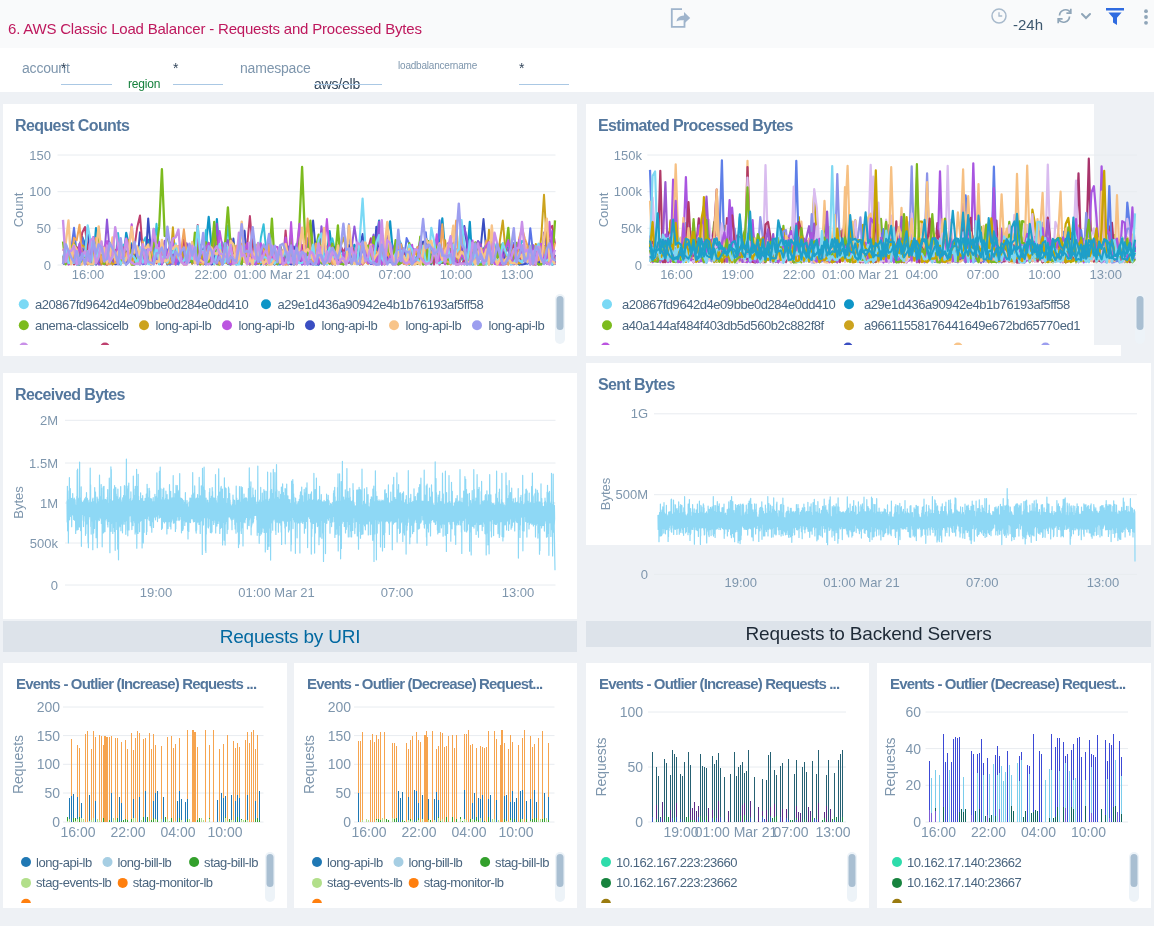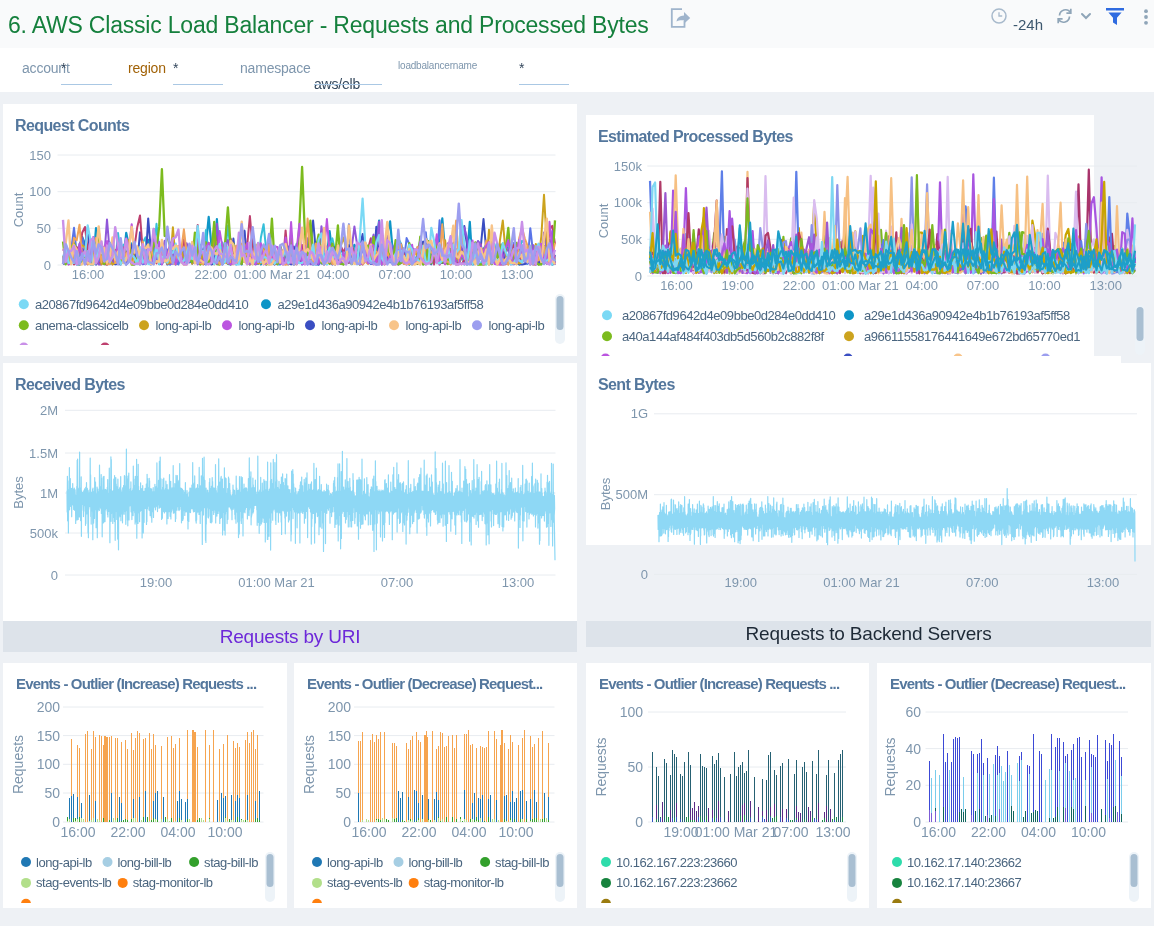--- a/index.html
+++ b/index.html
@@ -1,20 +1,20 @@
 <!DOCTYPE html>
 <html><head><meta charset="utf-8"><style>
 *{margin:0;padding:0;box-sizing:border-box}
 body{width:1154px;height:926px;background:#eef1f5;font-family:"Liberation Sans",sans-serif;position:relative;overflow:hidden}
 .panel{position:absolute;background:#fff}
 .abs{position:absolute}
 svg text{font-family:"Liberation Sans",sans-serif}
 </style></head><body>
 <div class="abs" style="left:0;top:0;width:1154px;height:48px;background:#f9fafb"></div>
-<div class="abs" style="left:8px;top:12px;font-size:23px;color:#15803d;letter-spacing:-0.2px">6. AWS Classic Load Balancer - Requests and Processed Bytes</div>
+<div class="abs" style="left:8px;top:20px;font-size:15px;color:#be185d;letter-spacing:-0.2px">6. AWS Classic Load Balancer - Requests and Processed Bytes</div>
 <svg class="abs" style="left:669px;top:7px" width="24" height="22" viewBox="0 0 24 22">
 <path d="M13 2.2 H2.8 V19.8 H15.5 V13.5" fill="none" stroke="#9fb4cc" stroke-width="1.8"></path>
 <path d="M7.5 14.5 C8 10.5 10.8 8.6 15 8.4 L15 5 L21.2 10.9 L15 16.8 L15 13.3 C11.3 13.2 9 13.4 7.5 14.5 Z" fill="#9fb4cc"></path>
 </svg>
 <svg class="abs" style="left:991px;top:8px" width="16" height="16" viewBox="0 0 16 16">
 <circle cx="8" cy="8" r="7" fill="none" stroke="#a8bacc" stroke-width="1.5"></circle>
 <path d="M8 4.2 V8 H11.2" fill="none" stroke="#a8bacc" stroke-width="1.3"></path>
   </svg>
 <div class="abs" style="left:1013px;top:16px;font-size:15px;color:#3d586f">-24h</div>
 <svg class="abs" style="left:1056px;top:6px" width="36" height="20" viewBox="0 0 36 20">
@@ -29,21 +29,21 @@
   </svg>
 <svg class="abs" style="left:1142px;top:9px" width="8" height="16" viewBox="0 0 8 16">
 <circle cx="4" cy="2.2" r="1.9" fill="#8fa5b8"></circle>
     <circle cx="4" cy="8" r="1.9" fill="#8fa5b8"></circle>
     <circle cx="4" cy="13.8" r="1.9" fill="#8fa5b8"></circle>
   </svg>
 <div class="abs" style="left:0;top:48px;width:1154px;height:44px;background:#fff"></div>
 <div class="abs" style="left:22px;top:60px;font-size:14px;color:#7e96ad;letter-spacing:-0.2px">account</div>
 <div class="abs" style="left:61px;top:60px;font-size:14px;color:#33475c;letter-spacing:-0.2px">*</div>
 <div class="abs" style="left:61px;top:84px;width:51px;height:1px;background:#aac8e4"></div>
-<div class="abs" style="left:128px;top:60px;font-size:14px;color:#a16207;letter-spacing:-0.2px">region</div>
+<div class="abs" style="left:128px;top:77px;font-size:12px;color:#15803d;letter-spacing:-0.2px">region</div>
 <div class="abs" style="left:173px;top:60px;font-size:14px;color:#33475c;letter-spacing:-0.2px">*</div>
 <div class="abs" style="left:173px;top:84px;width:50px;height:1px;background:#aac8e4"></div>
 <div class="abs" style="left:240px;top:60px;font-size:14px;color:#7e96ad;letter-spacing:-0.2px">namespace</div>
 <div class="abs" style="left:314px;top:76px;font-size:14px;color:#33475c;letter-spacing:-0.2px">aws/elb</div>
 <div class="abs" style="left:314px;top:84px;width:68px;height:1px;background:#aac8e4"></div>
 <div class="abs" style="left:398px;top:60px;font-size:10px;color:#7e96ad;letter-spacing:-0.2px">loadbalancername</div>
 <div class="abs" style="left:519px;top:60px;font-size:14px;color:#33475c;letter-spacing:-0.2px">*</div>
 <div class="abs" style="left:519px;top:84px;width:50px;height:1px;background:#aac8e4"></div>
 <div class="panel" style="left:3px;top:104px;width:574px;height:252px">
     <svg width="574" height="252" style="position:absolute;left:0;top:0">
@@ -95,21 +95,21 @@
       <text x="402.5" y="225.7" font-size="13" fill="#4a657f" letter-spacing="-0.45">long-api-lb</text>
       <circle cx="474" cy="221.2" r="5" fill="#9c9eef"></circle>
       <text x="485.5" y="225.7" font-size="13" fill="#4a657f" letter-spacing="-0.45">long-api-lb</text>
       <circle cx="20.8" cy="243.5" r="5" fill="#c990e8"></circle>
       <circle cx="102" cy="243.5" r="5" fill="#be3f6e"></circle>
       <rect x="0" y="241" width="540" height="11" fill="#fff"></rect>
       <rect x="552" y="190" width="10" height="50" rx="5" fill="#edf3f8"></rect>
       <rect x="553.5" y="192" width="7" height="34" rx="3.5" fill="#a9bfd2"></rect>
     </svg>
   </div>
-<div class="panel" style="left:586px;top:115px;width:508px;height:252px">
+<div class="panel" style="left:586px;top:104px;width:508px;height:252px">
     <svg width="565" height="252" style="position:absolute;left:0;top:0">
       <text x="12" y="27" font-size="16" fill="#54779d" font-weight="700" letter-spacing="-0.6">Estimated Processed Bytes</text>
       <line x1="61.3" x2="551" y1="51" y2="51" stroke="#e8ecf0"></line>
       <text x="56" y="55.5" font-size="13" fill="#7e96ad" text-anchor="end">150k</text>
       <line x1="61.3" x2="551" y1="87.7" y2="87.7" stroke="#e8ecf0"></line>
       <text x="56" y="92.2" font-size="13" fill="#7e96ad" text-anchor="end">100k</text>
       <line x1="61.3" x2="551" y1="124.3" y2="124.3" stroke="#e8ecf0"></line>
       <text x="56" y="128.8" font-size="13" fill="#7e96ad" text-anchor="end">50k</text>
       <line x1="61.3" x2="551" y1="161" y2="161" stroke="#e8ecf0"></line>
       <text x="56" y="165.5" font-size="13" fill="#7e96ad" text-anchor="end">0</text>
@@ -152,21 +152,21 @@
       <text x="278" y="225.7" font-size="13" fill="#4a657f" letter-spacing="-0.45">a96611558176441649e672bd65770ed1</text>
       <circle cx="19.5" cy="243.5" r="5" fill="#bb55e0"></circle>
       <circle cx="262" cy="243.5" r="5" fill="#3a4ec2"></circle>
       <circle cx="372" cy="243.5" r="5" fill="#f8c489"></circle>
       <circle cx="459.5" cy="243.5" r="5" fill="#9c9eef"></circle>
       <rect x="0" y="241" width="535" height="11" fill="#fff"></rect>
       <rect x="549" y="190" width="10" height="50" rx="5" fill="#edf3f8"></rect>
       <rect x="550.5" y="192" width="7" height="34" rx="3.5" fill="#a9bfd2"></rect>
     </svg>
   </div>
-<div class="panel" style="left:3px;top:363px;width:574px;height:284px">
+<div class="panel" style="left:3px;top:373px;width:574px;height:246px">
     <svg width="574" height="246" style="position:absolute;left:0;top:0">
       <text x="12" y="27" font-size="16" fill="#54779d" font-weight="700" letter-spacing="-0.6">Received Bytes</text>
       <line x1="62" x2="552.5" y1="47.3" y2="47.3" stroke="#e8ecf0"></line>
       <text x="55" y="51.8" font-size="13" fill="#7e96ad" text-anchor="end">2M</text>
       <line x1="62" x2="552.5" y1="90" y2="90" stroke="#e8ecf0"></line>
       <text x="55" y="94.5" font-size="13" fill="#7e96ad" text-anchor="end">1.5M</text>
       <line x1="62" x2="552.5" y1="130" y2="130" stroke="#e8ecf0"></line>
       <text x="55" y="134.5" font-size="13" fill="#7e96ad" text-anchor="end">1M</text>
       <line x1="62" x2="552.5" y1="170" y2="170" stroke="#e8ecf0"></line>
       <text x="55" y="174.5" font-size="13" fill="#7e96ad" text-anchor="end">500k</text>
@@ -190,21 +190,21 @@
       <line x1="68" x2="551" y1="211.4" y2="211.4" stroke="#e8ecf0"></line>
       <text x="62" y="215.9" font-size="13" fill="#7e96ad" text-anchor="end">0</text>
       <text x="24" y="131" font-size="13" fill="#7e96ad" text-anchor="middle" transform="rotate(-90 24 131)">Bytes</text>
       <text x="154.8" y="223.5" font-size="13" fill="#7e96ad" text-anchor="middle">19:00</text>
       <text x="275.5" y="223.5" font-size="13" fill="#7e96ad" text-anchor="middle">01:00 Mar 21</text>
       <text x="396.2" y="223.5" font-size="13" fill="#7e96ad" text-anchor="middle">07:00</text>
       <text x="516.9" y="223.5" font-size="13" fill="#7e96ad" text-anchor="middle">13:00</text>
       <path d="M72,152L72.2,166.5L72.4,156.1L72.6,159L72.8,152.2L73,178.7L73.2,153.1L73.4,168L73.6,149.6L73.8,165.9L74,155.6L74.2,173.1L74.4,141L74.6,162L74.8,149L75,161L75.2,155.9L75.4,172.7L75.6,156L75.8,171.9L76,147.2L76.2,170.9L76.4,152L76.6,162.5L76.8,143.8L77,165.5L77.2,150L77.4,160.7L77.6,150.3L77.8,170.1L78,139.7L78.2,159.8L78.4,149.6L78.6,165.4L78.8,155.9L79,166L79.2,151.2L79.4,170.8L79.6,151.1L79.8,158.9L80,150.8L80.2,166.7L80.4,142.4L80.5,166.6L80.7,155.8L80.9,165.8L81.1,151.9L81.3,161.2L81.5,153.1L81.7,166.5L81.9,154.3L82.1,178.4L82.3,152.8L82.5,173.6L82.7,149.1L82.9,167.5L83.1,149.7L83.3,164.5L83.5,155.7L83.7,162.2L83.9,148.7L84.1,160.7L84.3,152.1L84.5,161.5L84.7,149L84.9,166.2L85.1,136.6L85.3,168.5L85.5,136L85.7,169.2L85.9,150.8L86.1,164.9L86.3,152L86.5,159.9L86.7,156.2L86.9,162L87.1,151.2L87.3,159.9L87.5,137.1L87.7,171.5L87.9,151.5L88.1,164.1L88.3,150.2L88.5,166L88.7,155.7L88.9,165.8L89.1,141.6L89.3,166.4L89.5,142.4L89.7,161.1L89.9,154.2L90.1,165.3L90.3,148.7L90.5,162.5L90.7,145.8L90.9,171.5L91.1,145.6L91.3,162.6L91.5,147.7L91.7,165.6L91.9,151.2L92.1,159.2L92.3,152.9L92.5,161.1L92.7,138.9L92.9,165.3L93.1,154.9L93.3,171.2L93.5,150.6L93.7,168.1L93.9,156.3L94.1,161.2L94.3,143.1L94.5,164.2L94.7,141.5L94.9,169.4L95.1,142.4L95.3,160.2L95.5,149.2L95.7,161.8L95.9,142.6L96.1,165L96.3,149.6L96.5,166.5L96.7,154.5L96.9,170L97.1,156.2L97.3,164.7L97.5,149.3L97.6,172.3L97.8,144.8L98,164.4L98.2,148.9L98.4,164.3L98.6,133.7L98.8,159.8L99,148.9L99.2,160.9L99.4,154.4L99.6,170L99.8,152.2L100,165.1L100.2,156.2L100.4,168.7L100.6,154.3L100.8,163.5L101,152.9L101.2,159.2L101.4,151.2L101.6,163.6L101.8,156L102,171.7L102.2,141.1L102.4,164.8L102.6,151.5L102.8,169.2L103,140.9L103.2,160.8L103.4,136.6L103.6,161.1L103.8,155.6L104,177.4L104.2,148.1L104.4,171.6L104.6,145.7L104.8,170.3L105,149L105.2,166.3L105.4,153.1L105.6,161.9L105.8,155.9L106,166.1L106.2,156.1L106.4,164L106.6,141.6L106.8,166.5L107,155L107.2,164.1L107.4,150L107.6,158.9L107.8,151.2L108,160.4L108.2,145.9L108.4,181.2L108.6,156.1L108.8,162.4L109,152.8L109.2,161.3L109.4,150.3L109.6,164L109.8,150.1L110,166.7L110.2,146.8L110.4,165L110.6,152.2L110.8,162L111,154.4L111.2,167.6L111.4,141.1L111.6,165.9L111.8,152.7L112,166.3L112.2,152.2L112.4,173.5L112.6,150.7L112.8,159.9L113,156.2L113.2,159.3L113.4,138.2L113.6,164.9L113.8,149.2L114,159.9L114.2,149.7L114.4,181.4L114.6,153.3L114.7,172.7L114.9,142.4L115.1,162.1L115.3,143.7L115.5,164.4L115.7,149.6L115.9,164.9L116.1,151.6L116.3,161.6L116.5,156.1L116.7,164.3L116.9,144L117.1,163.6L117.3,140.9L117.5,164.9L117.7,142.2L117.9,167L118.1,145L118.3,172L118.5,155.7L118.7,171.3L118.9,155.9L119.1,164.1L119.3,150.7L119.5,164.1L119.7,154.4L119.9,164.4L120.1,149.7L120.3,165.6L120.5,148.9L120.7,179.9L120.9,155.5L121.1,168.8L121.3,155.5L121.5,160.9L121.7,150.6L121.9,161.2L122.1,143.1L122.3,167.1L122.5,151.3L122.7,171.9L122.9,146.4L123.1,173.6L123.3,149L123.5,165.2L123.7,153.9L123.9,166.7L124.1,146.2L124.3,162.2L124.5,144.4L124.7,166.4L124.9,146.4L125.1,172.6L125.3,146L125.5,165.9L125.7,152.8L125.9,164.4L126.1,143.9L126.3,165.9L126.5,155.4L126.7,159.9L126.9,152.2L127.1,171.6L127.3,133.6L127.5,173.1L127.7,145.4L127.9,170.3L128.1,142.6L128.3,169.7L128.5,155.8L128.7,170.7L128.9,148.7L129.1,174.4L129.3,155.6L129.5,165.6L129.7,142.6L129.9,166.1L130.1,149.7L130.3,164.7L130.5,153.6L130.7,166L130.9,149.4L131.1,165.7L131.3,138.7L131.5,165.2L131.6,151.5L131.8,159.4L132,153L132.2,164L132.4,143.3L132.6,163.9L132.8,147.3L133,166.4L133.2,140.8L133.4,164.4L133.6,148.3L133.8,160.9L134,150.2L134.2,159.6L134.4,149.7L134.6,166.6L134.8,156.3L135,161.1L135.2,150.2L135.4,164.3L135.6,149.3L135.8,158.9L136,144.9L136.2,162.7L136.4,148.3L136.6,165.4L136.8,144.5L137,165.1L137.2,151L137.4,166.1L137.6,150.5L137.8,163.1L138,141.1L138.2,175.3L138.4,155.2L138.6,170.7L138.8,152.2L139,160.5L139.2,150.7L139.4,160.9L139.6,150.1L139.8,165.9L140,154.9L140.2,159.1L140.4,152.6L140.6,164.1L140.8,153.7L141,166.4L141.2,146.5L141.4,172.9L141.6,155.5L141.8,164.9L142,154.7L142.2,168.4L142.4,145.5L142.6,159L142.8,138.9L143,163.4L143.2,145.9L143.4,165.7L143.6,153.7L143.8,163.8L144,152.6L144.2,166.3L144.4,137.4L144.6,171.8L144.8,153.2L145,171.6L145.2,156.2L145.4,174.7L145.6,133.5L145.8,166.2L146,149.4L146.2,167.5L146.4,149.4L146.6,170.5L146.8,138.7L147,167.6L147.2,156L147.4,174.1L147.6,155.8L147.8,160.5L148,147.5L148.2,165.8L148.4,150L148.6,178.7L148.7,156L148.9,167.4L149.1,154L149.3,169L149.5,141.6L149.7,161.9L149.9,142.3L150.1,168.6L150.3,144.9L150.5,166.4L150.7,154.9L150.9,164.8L151.1,147.6L151.3,162.1L151.5,142.3L151.7,168.6L151.9,146.9L152.1,179.8L152.3,145.5L152.5,160.8L152.7,141.7L152.9,162.6L153.1,152.1L153.3,177.6L153.5,155.6L153.7,165.9L153.9,143.1L154.1,180.7L154.3,141L154.5,171.5L154.7,156L154.9,176.6L155.1,153.4L155.3,172.2L155.5,155L155.7,159.9L155.9,142.1L156.1,160.1L156.3,141.4L156.5,163.1L156.7,147L156.9,161.3L157.1,141L157.3,164.5L157.5,142.4L157.7,159.1L157.9,151.8L158.1,166.2L158.3,152.7L158.5,166.1L158.7,154.1L158.9,160.5L159.1,149.9L159.3,161.3L159.5,151.9L159.7,166.3L159.9,148.7L160.1,161.8L160.3,142L160.5,166.5L160.7,153.5L160.9,163.7L161.1,151.7L161.3,161.5L161.5,154.2L161.7,172.1L161.9,146L162.1,163L162.3,140.7L162.5,165.8L162.7,145.2L162.9,165L163.1,138.2L163.3,163.7L163.5,155.4L163.7,161.1L163.9,146.5L164.1,165.4L164.3,136.5L164.5,161.1L164.7,135.3L164.9,165.3L165.1,152.8L165.3,166.4L165.5,147.5L165.7,173.8L165.8,141.4L166,162.4L166.2,154.5L166.4,164.9L166.6,148.3L166.8,174.2L167,146.9L167.2,177.7L167.4,149L167.6,158.9L167.8,154.1L168,164.6L168.2,153.3L168.4,163.6L168.6,140.9L168.8,162.1L169,151.2L169.2,160.4L169.4,147.2L169.6,171L169.8,154.2L170,164.8L170.2,141.2L170.4,165.5L170.6,149.4L170.8,160.8L171,153.6L171.2,162.2L171.4,154.2L171.6,162.6L171.8,155L172,165.6L172.2,155.1L172.4,160.3L172.6,154.2L172.8,178.4L173,151.6L173.2,163.8L173.4,147.5L173.6,166.9L173.8,145.2L174,167.8L174.2,149.9L174.4,163.1L174.6,144.4L174.8,163.2L175,150.2L175.2,164.8L175.4,144L175.6,166.2L175.8,138.8L176,176.3L176.2,146.9L176.4,161.3L176.6,145.1L176.8,158.9L177,150.3L177.2,161L177.4,148.4L177.6,172.9L177.8,151.5L178,163.2L178.2,155.2L178.4,163.6L178.6,150.9L178.8,172.9L179,153L179.2,162.8L179.4,142L179.6,165.6L179.8,145.6L180,166.4L180.2,155L180.4,168.6L180.6,150.3L180.8,166.3L181,154L181.2,165.1L181.4,155.1L181.6,164.6L181.8,133.6L182,172.9L182.2,152.4L182.4,166.5L182.6,150.3L182.7,166.3L182.9,140.7L183.1,162.8L183.3,148.1L183.5,159.8L183.7,153.2L183.9,165L184.1,155.7L184.3,166L184.5,142L184.7,160.4L184.9,153.9L185.1,163.6L185.3,151.1L185.5,174.2L185.7,149.8L185.9,165.8L186.1,143.3L186.3,165.2L186.5,148.8L186.7,163.1L186.9,154.4L187.1,173.9L187.3,146L187.5,161.2L187.7,134.9L187.9,159L188.1,149L188.3,164.8L188.5,147.2L188.7,171L188.9,150.7L189.1,159L189.3,148.6L189.5,160.6L189.7,148.6L189.9,172L190.1,150.8L190.3,171.3L190.5,140.8L190.7,161.2L190.9,139.1L191.1,163.7L191.3,150.4L191.5,159.2L191.7,156.2L191.9,163.5L192.1,154.4L192.3,166.8L192.5,154.7L192.7,162.8L192.9,147.6L193.1,171.6L193.3,148.4L193.5,166.2L193.7,150L193.9,166.4L194.1,154L194.3,165.6L194.5,141.8L194.7,161.5L194.9,151.4L195.1,173.1L195.3,141.3L195.5,165.3L195.7,156L195.9,163.1L196.1,150.1L196.3,170.6L196.5,155.7L196.7,166.3L196.9,135.1L197.1,172.3L197.3,152.6L197.5,165.4L197.7,142.4L197.9,167.6L198.1,156.3L198.3,164.5L198.5,154.9L198.7,168.9L198.9,154.9L199.1,166.8L199.3,155L199.5,171.8L199.7,156.1L199.8,162.1L200,149.9L200.2,169.2L200.4,155.4L200.6,160.1L200.8,148.3L201,171.5L201.2,149.3L201.4,167.2L201.6,152.4L201.8,166.2L202,144L202.2,159.8L202.4,156L202.6,173.9L202.8,148L203,174.4L203.2,151.5L203.4,162.6L203.6,151.1L203.8,171.3L204,152L204.2,166.5L204.4,145.4L204.6,173.8L204.8,153.5L205,161.3L205.2,145.3L205.4,162.6L205.6,148.9L205.8,179.3L206,149.3L206.2,169.3L206.4,152.8L206.6,172.3L206.8,149.2L207,162.1L207.2,148.4L207.4,160.4L207.6,156.3L207.8,165.1L208,149.8L208.2,169.6L208.4,154.8L208.6,171.8L208.8,152.2L209,160.1L209.2,148.6L209.4,164.3L209.6,149.1L209.8,162.2L210,156.1L210.2,161.6L210.4,141.6L210.6,166.4L210.8,149.1L211,166.7L211.2,145.8L211.4,167L211.6,149.5L211.8,162.2L212,141.6L212.2,162.5L212.4,149.2L212.6,166.3L212.8,145.6L213,174.5L213.2,154.6L213.4,163.4L213.6,152.3L213.8,165.1L214,156L214.2,160.2L214.4,149.1L214.6,162.3L214.8,155.9L215,160.8L215.2,150.7L215.4,168.6L215.6,147.7L215.8,168.6L216,149.1L216.2,175.7L216.4,144.9L216.6,161.1L216.8,153.3L216.9,160.7L217.1,149.3L217.3,162.8L217.5,145.5L217.7,160.9L217.9,141.2L218.1,166.3L218.3,150.2L218.5,160.8L218.7,144.5L218.9,169.8L219.1,149.9L219.3,160.9L219.5,151.6L219.7,165.9L219.9,149.6L220.1,161.7L220.3,148.4L220.5,163.6L220.7,148.5L220.9,160.5L221.1,152.5L221.3,163.6L221.5,156.3L221.7,165.8L221.9,139.3L222.1,168.3L222.3,149.9L222.5,166.5L222.7,152.3L222.9,168.2L223.1,148.7L223.3,159.8L223.5,151.6L223.7,174.3L223.9,143.8L224.1,160.6L224.3,148.1L224.5,164.9L224.7,155.7L224.9,167.9L225.1,140.9L225.3,159.1L225.5,149.4L225.7,163.3L225.9,154.1L226.1,171.2L226.3,152.5L226.5,164.8L226.7,154.6L226.9,159.2L227.1,139.6L227.3,163.9L227.5,149.2L227.7,161.3L227.9,148.6L228.1,160.6L228.3,136.3L228.5,166.6L228.7,153L228.9,172.9L229.1,149.2L229.3,163.2L229.5,150.8L229.7,164.7L229.9,142.3L230.1,161.5L230.3,151.1L230.5,159.3L230.7,155.5L230.9,177.8L231.1,149.1L231.3,166.4L231.5,150.1L231.7,166.4L231.9,138.7L232.1,176.2L232.3,151.5L232.5,161L232.7,156.2L232.9,166L233.1,150.1L233.3,171.8L233.5,145.7L233.7,166.2L233.8,153.5L234,166.1L234.2,150.8L234.4,166.1L234.6,153.3L234.8,172.7L235,155L235.2,162.7L235.4,147.4L235.6,159.7L235.8,149.3L236,160.1L236.2,150.9L236.4,174.1L236.6,143.4L236.8,159.3L237,153L237.2,161.5L237.4,152.7L237.6,162.6L237.8,142.9L238,165.5L238.2,136L238.4,165.3L238.6,152.2L238.8,169.2L239,150.4L239.2,163L239.4,144.2L239.6,165.6L239.8,142.7L240,165.7L240.2,148.5L240.4,162.1L240.6,153.3L240.8,179.4L241,147.1L241.2,175.8L241.4,149.1L241.6,181.7L241.8,150.9L242,167.4L242.2,152.3L242.4,164L242.6,152.4L242.8,160.6L243,141.1L243.2,161.5L243.4,137L243.6,167.3L243.8,148.7L244,166.4L244.2,133.9L244.4,163.8L244.6,153.1L244.8,159.7L245,155.3L245.2,164.9L245.4,155.1L245.6,165.3L245.8,153.7L246,174L246.2,143.5L246.4,164.5L246.6,149.1L246.8,163.9L247,145L247.2,167.7L247.4,146.3L247.6,164.2L247.8,142.5L248,172.3L248.2,154.1L248.4,165.1L248.6,155.9L248.8,177.5L249,143.8L249.2,169.9L249.4,144.1L249.6,167L249.8,153.8L250,164.3L250.2,140.9L250.4,160.4L250.6,151.1L250.8,169.6L250.9,154.7L251.1,163.1L251.3,152.2L251.5,169.4L251.7,143.7L251.9,180.2L252.1,134.9L252.3,172L252.5,150L252.7,175.5L252.9,144L253.1,160L253.3,149.1L253.5,164.1L253.7,155.2L253.9,162.8L254.1,148.6L254.3,165.9L254.5,151L254.7,165.4L254.9,156.3L255.1,162.7L255.3,149.5L255.5,163.5L255.7,155.5L255.9,161.1L256.1,155.3L256.3,176.6L256.5,149.2L256.7,164.1L256.9,151.3L257.1,165.7L257.3,155.3L257.5,159.9L257.7,148.9L257.9,165.2L258.1,152.3L258.3,164L258.5,150.2L258.7,165.6L258.9,152.6L259.1,159.7L259.3,154.9L259.5,165L259.7,148.5L259.9,165L260.1,150.4L260.3,166.4L260.5,147.2L260.7,167.8L260.9,149.5L261.1,171.1L261.3,133.8L261.5,164.5L261.7,145.9L261.9,163.1L262.1,148.8L262.3,173.1L262.5,145.2L262.7,174L262.9,154.7L263.1,159.5L263.3,152.1L263.5,163.6L263.7,150.1L263.9,166.9L264.1,141.2L264.3,164.4L264.5,153.2L264.7,165.9L264.9,156.3L265.1,168.7L265.3,148.5L265.5,163.5L265.7,148.4L265.9,174.1L266.1,155L266.3,166.8L266.5,143.3L266.7,172.5L266.9,154.4L267.1,166.3L267.3,156L267.5,168.6L267.7,137.5L267.9,167.3L268,155.3L268.2,159.7L268.4,151L268.6,168.1L268.8,149.4L269,161.6L269.2,154L269.4,159L269.6,142.8L269.8,162.2L270,144.2L270.2,169.6L270.4,151.9L270.6,161.9L270.8,154.4L271,164.5L271.2,155.6L271.4,160.2L271.6,151.4L271.8,165.3L272,154.1L272.2,159.6L272.4,138.9L272.6,165.8L272.8,143.6L273,167.5L273.2,151.5L273.4,170.6L273.6,151.3L273.8,166.9L274,149.1L274.2,165.2L274.4,152.4L274.6,166.6L274.8,141.8L275,168.6L275.2,143.8L275.4,175.1L275.6,151.6L275.8,166.6L276,156.1L276.2,163L276.4,140.9L276.6,165.4L276.8,150.6L277,165.1L277.2,147.1L277.4,164.8L277.6,146.3L277.8,163.1L278,134.2L278.2,169.5L278.4,154.7L278.6,163L278.8,153.6L279,170.5L279.2,148.6L279.4,167.3L279.6,150.6L279.8,162.7L280,152.5L280.2,166.4L280.4,149.2L280.6,162.1L280.8,136.5L281,166.2L281.2,149.3L281.4,167.5L281.6,146.5L281.8,173.3L282,143.6L282.2,159.7L282.4,146L282.6,174.4L282.8,145.4L283,159.4L283.2,153L283.4,160L283.6,148.9L283.8,178.5L284,148.8L284.2,166.5L284.4,146.8L284.6,168.7L284.8,148.6L284.9,160.4L285.1,150.1L285.3,163.4L285.5,134.1L285.7,163.2L285.9,149.4L286.1,176.6L286.3,135.5L286.5,165.2L286.7,153.3L286.9,173.6L287.1,154L287.3,169.1L287.5,149.7L287.7,174L287.9,141.3L288.1,173.4L288.3,149.2L288.5,166.8L288.7,148.4L288.9,168.1L289.1,141.6L289.3,159L289.5,154.3L289.7,164.3L289.9,151L290.1,162.9L290.3,154.9L290.5,172.8L290.7,135.7L290.9,159.7L291.1,156L291.3,163.9L291.5,149.6L291.7,165.9L291.9,149.1L292.1,166L292.3,150.2L292.5,162.4L292.7,155.5L292.9,172.1L293.1,145.2L293.3,160.5L293.5,151.9L293.7,165.8L293.9,150L294.1,163.2L294.3,149L294.5,170.9L294.7,153.4L294.9,176.9L295.1,151.5L295.3,165.1L295.5,156L295.7,166.5L295.9,148.8L296.1,164.4L296.3,150.9L296.5,167.9L296.7,155.5L296.9,173.4L297.1,149.1L297.3,163.3L297.5,149.2L297.7,173.6L297.9,148.5L298.1,160.8L298.3,145.8L298.5,170.8L298.7,152.7L298.9,165.4L299.1,149L299.3,164.2L299.5,146.6L299.7,169.7L299.9,152.2L300.1,162.9L300.3,149.8L300.5,161.3L300.7,153.1L300.9,164.9L301.1,153.8L301.3,163L301.5,141.9L301.7,170L301.9,154.5L302,171.7L302.2,151.5L302.4,164.9L302.6,153.7L302.8,170.1L303,154.4L303.2,162L303.4,155.3L303.6,159.9L303.8,149.1L304,160.9L304.2,155.8L304.4,171L304.6,149.1L304.8,165.3L305,156.2L305.2,172.6L305.4,138L305.6,163.6L305.8,154.9L306,166.2L306.2,154L306.4,165.7L306.6,154.4L306.8,165.4L307,154L307.2,162.1L307.4,156.1L307.6,165.2L307.8,156L308,166L308.2,151.2L308.4,162.3L308.6,149.9L308.8,161.2L309,143.8L309.2,172.8L309.4,151.7L309.6,174.4L309.8,141.7L310,166L310.2,149.4L310.4,159L310.6,155L310.8,168.2L311,153.3L311.2,163.4L311.4,142.5L311.6,166L311.8,150.1L312,163.1L312.2,142.8L312.4,181.5L312.6,156.1L312.8,165.3L313,154.2L313.2,160.2L313.4,151.5L313.6,173L313.8,140.4L314,176.6L314.2,147.8L314.4,164.3L314.6,151.2L314.8,164.5L315,144.5L315.2,161.3L315.4,143.5L315.6,163.7L315.8,148L316,165.9L316.2,155.5L316.4,165.9L316.6,150L316.8,164.7L317,149.1L317.2,159.1L317.4,146.4L317.6,165.9L317.8,152L318,163.8L318.2,151.1L318.4,159.7L318.6,151.3L318.8,165.3L319,137.6L319.1,163.6L319.3,156.1L319.5,165.2L319.7,148.9L319.9,166.2L320.1,152.5L320.3,159.4L320.5,150.9L320.7,163.5L320.9,155.7L321.1,159.9L321.3,145.8L321.5,160L321.7,150.7L321.9,168.5L322.1,150.1L322.3,168.6L322.5,150L322.7,160.5L322.9,153.3L323.1,162.9L323.3,151.2L323.5,173.9L323.7,151.4L323.9,172.4L324.1,143.2L324.3,160.8L324.5,153.4L324.7,174.3L324.9,142.7L325.1,161.4L325.3,149.4L325.5,161L325.7,153.9L325.9,162.7L326.1,154.6L326.3,166.1L326.5,149.5L326.7,165.6L326.9,156L327.1,172.9L327.3,156.3L327.5,171.7L327.7,154.7L327.9,162.9L328.1,144.8L328.3,163.2L328.5,152.7L328.7,173.8L328.9,155.2L329.1,172.6L329.3,146.3L329.5,164.4L329.7,155.4L329.9,164.9L330.1,142.3L330.3,177.6L330.5,142.6L330.7,166.2L330.9,148L331.1,165.1L331.3,155.8L331.5,160.3L331.7,143.5L331.9,164.3L332.1,143.4L332.3,165.7L332.5,150.9L332.7,164.8L332.9,151.6L333.1,159.8L333.3,154.9L333.5,159.7L333.7,156.2L333.9,164.3L334.1,154.1L334.3,166.2L334.5,154.9L334.7,163L334.9,155.8L335.1,173.8L335.3,154.7L335.5,170.5L335.7,150.1L335.9,160.5L336.1,147.3L336.2,172.3L336.4,144L336.6,166.8L336.8,152.3L337,161.1L337.2,144.7L337.4,160.3L337.6,143.3L337.8,165.4L338,136L338.2,165.8L338.4,154.2L338.6,160.9L338.8,152.2L339,171.3L339.2,154.1L339.4,162.1L339.6,149.3L339.8,180.3L340,154.9L340.2,161.9L340.4,141.9L340.6,166L340.8,153.7L341,160L341.2,156.3L341.4,164.4L341.6,154.1L341.8,172.2L342,148.9L342.2,164.8L342.4,154.6L342.6,160L342.8,142.7L343,164.1L343.2,145.5L343.4,158.9L343.6,150.6L343.8,167.1L344,156.3L344.2,172L344.4,153.2L344.6,165.3L344.8,146.9L345,162.1L345.2,153.4L345.4,163.3L345.6,150.6L345.8,160.9L346,154.6L346.2,166.5L346.4,133.5L346.6,166.2L346.8,154.8L347,169.5L347.2,154.5L347.4,164.4L347.6,150.6L347.8,163L348,152.3L348.2,164.5L348.4,147.3L348.6,166.7L348.8,136.9L349,172.9L349.2,137.6L349.4,172.1L349.6,146.8L349.8,166.5L350,140.6L350.2,160.9L350.4,154.5L350.6,161.9L350.8,148.9L351,179.1L351.2,143.6L351.4,167.2L351.6,142.9L351.8,177L352,152.9L352.2,159.8L352.4,148.2L352.6,162L352.8,156L353,165.3L353.1,152.1L353.3,178.6L353.5,151.5L353.7,162.8L353.9,151.9L354.1,165.9L354.3,148.6L354.5,172.2L354.7,152.9L354.9,159.8L355.1,143.8L355.3,174.8L355.5,152.1L355.7,179L355.9,149.4L356.1,166.9L356.3,140.8L356.5,166.3L356.7,149.4L356.9,159.6L357.1,151.8L357.3,164.4L357.5,148.6L357.7,159.5L357.9,152.2L358.1,164.4L358.3,148.4L358.5,161L358.7,143.5L358.9,166L359.1,148.9L359.3,172.9L359.5,149.8L359.7,160.5L359.9,139.2L360.1,167L360.3,148.7L360.5,163.6L360.7,154.5L360.9,169.5L361.1,154.8L361.3,163.7L361.5,152.8L361.7,162.3L361.9,151.4L362.1,160.1L362.3,150L362.5,163.9L362.7,137.3L362.9,161.9L363.1,149.2L363.3,173L363.5,148.4L363.7,163.2L363.9,154.4L364.1,159.9L364.3,136.9L364.5,159.4L364.7,140.4L364.9,164.5L365.1,155.6L365.3,161.8L365.5,146.6L365.7,165.8L365.9,155.6L366.1,168.6L366.3,153.8L366.5,169.3L366.7,151L366.9,159L367.1,149.8L367.3,162.5L367.5,152.8L367.7,162.2L367.9,153.5L368.1,169.5L368.3,150.8L368.5,166.5L368.7,141.6L368.9,168.3L369.1,134.8L369.3,168.3L369.5,153.3L369.7,173L369.9,135.7L370.1,160L370.2,152.6L370.4,165.9L370.6,156.3L370.8,159.3L371,147.1L371.2,160.7L371.4,152L371.6,161L371.8,148.7L372,162.9L372.2,151.1L372.4,161.4L372.6,151.2L372.8,160.1L373,148.8L373.2,168L373.4,152.3L373.6,165.4L373.8,155.6L374,174.1L374.2,149.2L374.4,160L374.6,143.8L374.8,169.9L375,149.8L375.2,162.4L375.4,154.9L375.6,163.5L375.8,151.9L376,161.7L376.2,153.6L376.4,161.5L376.6,144.3L376.8,174.9L377,150L377.2,162.6L377.4,149.5L377.6,169.9L377.8,155.8L378,164.8L378.2,152.1L378.4,162.4L378.6,154.1L378.8,175.5L379,141.2L379.2,159.1L379.4,148.8L379.6,163.1L379.8,147.8L380,167L380.2,155L380.4,163.5L380.6,143.2L380.8,164.9L381,143.2L381.2,169.5L381.4,144L381.6,169.1L381.8,144L382,167.4L382.2,142L382.4,160.6L382.6,145.2L382.8,160L383,148.7L383.2,173.5L383.4,153.1L383.6,166.7L383.8,147.6L384,176.8L384.2,151.2L384.4,166.1L384.6,154.8L384.8,177L385,143.4L385.2,180.6L385.4,153.8L385.6,177L385.8,152.4L386,159.8L386.2,138.2L386.4,161.2L386.6,141.4L386.8,165.6L387,151L387.2,160.6L387.3,153.4L387.5,161.4L387.7,142.3L387.9,160.4L388.1,150.9L388.3,178.2L388.5,148.3L388.7,165.8L388.9,155L389.1,166.2L389.3,154L389.5,166L389.7,156.3L389.9,164.6L390.1,138L390.3,160.7L390.5,148.8L390.7,163.8L390.9,149.8L391.1,172.6L391.3,151.4L391.5,173.2L391.7,145.5L391.9,164L392.1,152.9L392.3,164.1L392.5,145.5L392.7,171.4L392.9,150.7L393.1,170.5L393.3,136.8L393.5,165.1L393.7,142.7L393.9,162.3L394.1,146.2L394.3,168.3L394.5,155L394.7,165.6L394.9,149.7L395.1,165.9L395.3,149.8L395.5,170L395.7,152.3L395.9,160.6L396.1,142.3L396.3,165.3L396.5,151.4L396.7,166.8L396.9,144.9L397.1,171.4L397.3,145.4L397.5,172.5L397.7,154.2L397.9,161.7L398.1,148.8L398.3,169.3L398.5,152.7L398.7,165.3L398.9,135.7L399.1,174.4L399.3,152.1L399.5,164.8L399.7,150.2L399.9,170.4L400.1,150.9L400.3,160.4L400.5,135.5L400.7,173.6L400.9,150L401.1,166.8L401.3,155L401.5,163.6L401.7,151.7L401.9,163L402.1,150.7L402.3,170L402.5,151.3L402.7,161.3L402.9,147.4L403.1,161.3L403.3,142.1L403.5,171.4L403.7,152.4L403.9,168L404.1,150.4L404.2,165.1L404.4,154.3L404.6,165.2L404.8,154.2L405,172.7L405.2,152L405.4,163.4L405.6,152.8L405.8,167.3L406,152.8L406.2,159.5L406.4,156L406.6,166L406.8,148.5L407,159.6L407.2,148.5L407.4,163.2L407.6,149.4L407.8,164.9L408,149.8L408.2,160.3L408.4,149.1L408.6,160.2L408.8,144.6L409,161.1L409.2,149L409.4,159.9L409.6,150.5L409.8,171.8L410,143.9L410.2,164.8L410.4,155.1L410.6,161.5L410.8,148.7L411,167.7L411.2,146.1L411.4,160.3L411.6,151.1L411.8,172.2L412,144.7L412.2,163.8L412.4,143.4L412.6,159.6L412.8,155.4L413,166.3L413.2,153.9L413.4,170.9L413.6,152.2L413.8,171.3L414,151.4L414.2,163.7L414.4,141.3L414.6,166L414.8,151.8L415,167.3L415.2,147.3L415.4,160.3L415.6,143.6L415.8,181.6L416,154.6L416.2,166.4L416.4,149L416.6,160.6L416.8,143.7L417,164.8L417.2,135.5L417.4,158.9L417.6,154.4L417.8,170.8L418,147.7L418.2,166.7L418.4,151.6L418.6,172.6L418.8,142.8L419,163.4L419.2,143.1L419.4,171.2L419.6,143.9L419.8,171.3L420,150.3L420.2,174.4L420.4,142.3L420.6,160.1L420.8,150.2L421,161L421.2,125.5L421.3,166.1L421.5,150L421.7,169.9L421.9,136.3L422.1,172.1L422.3,154L422.5,161.6L422.7,143L422.9,160.2L423.1,149.7L423.3,160L423.5,155.4L423.7,162.3L423.9,151.1L424.1,170.7L424.3,144.1L424.5,163.1L424.7,151.4L424.9,161L425.1,151.1L425.3,159.7L425.5,148.8L425.7,177.7L425.9,149.9L426.1,159.5L426.3,151.7L426.5,163.4L426.7,152.9L426.9,173.5L427.1,152.4L427.3,159.5L427.5,155.7L427.7,174.4L427.9,156.2L428.1,176.5L428.3,143.7L428.5,164.5L428.7,151.5L428.9,163.7L429.1,149.4L429.3,173.7L429.5,142L429.7,159.4L429.9,155.4L430.1,160.2L430.3,140.9L430.5,165.4L430.7,153.5L430.9,164.2L431.1,149.8L431.3,164.6L431.5,140.9L431.7,159.9L431.9,146.4L432.1,165.2L432.3,145.1L432.5,158.9L432.7,151.6L432.9,173.1L433.1,142.1L433.3,160.3L433.5,155.1L433.7,159.4L433.9,153.9L434.1,160.3L434.3,143L434.5,166L434.7,149.4L434.9,159L435.1,140.5L435.3,161.8L435.5,154.3L435.7,162.2L435.9,154.5L436.1,162.9L436.3,152L436.5,172.6L436.7,156.3L436.9,175.7L437.1,148.7L437.3,159.7L437.5,149.8L437.7,164.7L437.9,138.6L438.1,173.7L438.3,150L438.4,174.1L438.6,147.4L438.8,171.6L439,150.4L439.2,181L439.4,138.2L439.6,173.9L439.8,155.2L440,175.4L440.2,149.2L440.4,159.7L440.6,137.2L440.8,171.7L441,142.9L441.2,167L441.4,149.4L441.6,166.8L441.8,155.3L442,168.2L442.2,152.1L442.4,170.2L442.6,149.9L442.8,172L443,155.8L443.2,162.3L443.4,151.8L443.6,173.6L443.8,142L444,159L444.2,151.1L444.4,162.1L444.6,148.4L444.8,171L445,153.4L445.2,179.3L445.4,148.2L445.6,164.6L445.8,148.9L446,171.3L446.2,140.7L446.4,166.9L446.6,149.8L446.8,172.2L447,150.5L447.2,165.9L447.4,148.5L447.6,161.9L447.8,140.8L448,172.9L448.2,137.8L448.4,165L448.6,148.7L448.8,163.3L449,155L449.2,163.1L449.4,151.8L449.6,163.7L449.8,144.6L450,161.8L450.2,137.1L450.4,177.4L450.6,155L450.8,169.3L451,146.8L451.2,164.7L451.4,140.9L451.6,164L451.8,153.8L452,163.3L452.2,149.6L452.4,170.3L452.6,154.8L452.8,170L453,148.9L453.2,162L453.4,146.6L453.6,164.7L453.8,152.1L454,171.2L454.2,154.3L454.4,166.6L454.6,155.4L454.8,168.6L455,149.1L455.2,163.2L455.3,141.9L455.5,165.8L455.7,156.2L455.9,169.2L456.1,150.4L456.3,168L456.5,141.6L456.7,174.4L456.9,155L457.1,173.6L457.3,149.4L457.5,164.2L457.7,155.7L457.9,162.1L458.1,144.8L458.3,165.7L458.5,155.8L458.7,160.4L458.9,149.6L459.1,174.3L459.3,149.5L459.5,166.7L459.7,151.2L459.9,164.7L460.1,152.8L460.3,164.2L460.5,146.2L460.7,165L460.9,134.2L461.1,165.6L461.3,152.4L461.5,167.7L461.7,140.8L461.9,166.6L462.1,154.5L462.3,170.5L462.5,152.6L462.7,160.7L462.9,141.2L463.1,162.5L463.3,152.2L463.5,163.2L463.7,150.3L463.9,165L464.1,152.4L464.3,162.3L464.5,151.9L464.7,175.9L464.9,150.5L465.1,159L465.3,150.1L465.5,159.9L465.7,148.4L465.9,164.2L466.1,143.6L466.3,166.1L466.5,150L466.7,165.8L466.9,152.1L467.1,159.3L467.3,154.2L467.5,173.7L467.7,154.3L467.9,172.3L468.1,148.3L468.3,165L468.5,153.6L468.7,160.3L468.9,151.9L469.1,164.3L469.3,150L469.5,163.1L469.7,149.4L469.9,161.5L470.1,153.2L470.3,160.4L470.5,154.1L470.7,162.7L470.9,137.5L471.1,173.4L471.3,155.6L471.5,159.2L471.7,151L471.9,161.1L472.1,142.8L472.3,165.1L472.4,140.8L472.6,166.4L472.8,150.3L473,161.9L473.2,155.7L473.4,163.5L473.6,143.5L473.8,162.8L474,147.7L474.2,166.8L474.4,148.5L474.6,161.7L474.8,155.1L475,173.8L475.2,151.9L475.4,171.8L475.6,150.5L475.8,166.5L476,145.3L476.2,172.6L476.4,148.4L476.6,166.7L476.8,142.9L477,159.2L477.2,136.4L477.4,173.8L477.6,149.4L477.8,164.8L478,153.2L478.2,161.1L478.4,136.4L478.6,166.3L478.8,152.7L479,159.2L479.2,134.9L479.4,161.1L479.6,156.3L479.8,161.9L480,153.1L480.2,166.4L480.4,152.2L480.6,164.8L480.8,149.3L481,166L481.2,140.2L481.4,159.4L481.6,142.9L481.8,162.1L482,152.7L482.2,165.3L482.4,154.1L482.6,162.4L482.8,155.6L483,163.7L483.2,140.8L483.4,163.6L483.6,149.6L483.8,168.6L484,150.5L484.2,181.3L484.4,154.2L484.6,175.6L484.8,143.7L485,161.2L485.2,142.8L485.4,172.9L485.6,145.1L485.8,166.7L486,155.6L486.2,165.7L486.4,152.8L486.6,162.8L486.8,149.3L487,166.6L487.2,142.9L487.4,170.8L487.6,152.3L487.8,163.1L488,153.1L488.2,166.8L488.4,153.1L488.6,164.4L488.8,143.4L489,161.8L489.2,152.9L489.4,160L489.5,150.8L489.7,166.8L489.9,151.1L490.1,162.6L490.3,147.8L490.5,165.1L490.7,145.4L490.9,160.9L491.1,140.8L491.3,164.9L491.5,154.1L491.7,166L491.9,143.7L492.1,160.8L492.3,143.6L492.5,172.3L492.7,149.7L492.9,171.7L493.1,153.2L493.3,166.9L493.5,156.2L493.7,164.2L493.9,151.4L494.1,164.8L494.3,154.3L494.5,164.5L494.7,152.1L494.9,166.2L495.1,150.5L495.3,176.7L495.5,144.1L495.7,165.3L495.9,148.6L496.1,159.7L496.3,148.3L496.5,164.9L496.7,152.9L496.9,166.5L497.1,155.6L497.3,162.6L497.5,148.3L497.7,171.1L497.9,140.9L498.1,173.2L498.3,152.1L498.5,162.3L498.7,142.2L498.9,160.2L499.1,144.4L499.3,165.9L499.5,152.1L499.7,166.2L499.9,141.7L500.1,160.2L500.3,144.5L500.5,160.6L500.7,150.9L500.9,169.2L501.1,151.6L501.3,161.6L501.5,143.7L501.7,161.6L501.9,143L502.1,165.8L502.3,142.7L502.5,165.8L502.7,153.6L502.9,165.8L503.1,146.4L503.3,169.9L503.5,149.4L503.7,164.2L503.9,149.4L504.1,162.5L504.3,142.9L504.5,169.9L504.7,143.8L504.9,159.7L505.1,140.9L505.3,173.2L505.5,147.8L505.7,166.4L505.9,149.6L506.1,175.2L506.3,148.7L506.4,166.8L506.6,152.9L506.8,168.5L507,153.9L507.2,171.7L507.4,149.9L507.6,164.8L507.8,141.7L508,172.7L508.2,143.9L508.4,165.9L508.6,146.2L508.8,168.5L509,150.7L509.2,160.7L509.4,151.5L509.6,163.8L509.8,144.9L510,159.4L510.2,148.8L510.4,172.3L510.6,149.6L510.8,159.8L511,148L511.2,163.2L511.4,152.8L511.6,160.9L511.8,150L512,171.4L512.2,150.2L512.4,159L512.6,151.9L512.8,161.6L513,153.6L513.2,159.6L513.4,148.6L513.6,162.3L513.8,152.8L514,174L514.2,143.9L514.4,166.3L514.6,152.7L514.8,161.9L515,143.4L515.2,165L515.4,153.1L515.6,172.2L515.8,142.5L516,172.8L516.2,151.4L516.4,162L516.6,149.9L516.8,165.4L517,142.5L517.2,165.1L517.4,149.1L517.6,163.4L517.8,151.2L518,160.1L518.2,144.8L518.4,161.2L518.6,148.3L518.8,160.1L519,154.8L519.2,162.4L519.4,147.1L519.6,166.8L519.8,141.4L520,163.4L520.2,137.5L520.4,159.5L520.6,152.1L520.8,166.7L521,141.9L521.2,166.4L521.4,150.8L521.6,162.5L521.8,152.7L522,159L522.2,143.3L522.4,173.4L522.6,155L522.8,171.1L523,141.6L523.2,164.9L523.4,149.7L523.5,165L523.7,155.5L523.9,166.3L524.1,141.9L524.3,159.7L524.5,143.9L524.7,166.9L524.9,142.2L525.1,178.6L525.3,148.7L525.5,166.5L525.7,154.6L525.9,162.6L526.1,153.6L526.3,164.9L526.5,149.1L526.7,160.7L526.9,143.3L527.1,170.5L527.3,153.5L527.5,166.4L527.7,137.8L527.9,166.6L528.1,155.9L528.3,162.3L528.5,148.5L528.7,174.3L528.9,141.4L529.1,164L529.3,152.1L529.5,169.8L529.7,149.9L529.9,161.3L530.1,152.2L530.3,164.7L530.5,142.1L530.7,159.8L530.9,149.1L531.1,169.6L531.3,153L531.5,162.4L531.7,151.1L531.9,177.6L532.1,153.4L532.3,166L532.5,154.8L532.7,164.9L532.9,147.9L533.1,174.3L533.3,150.9L533.5,176.1L533.7,148.5L533.9,164L534.1,148.8L534.3,171.3L534.5,150.3L534.7,176.4L534.9,154.8L535.1,168.5L535.3,147.5L535.5,161.7L535.7,144.4L535.9,160.5L536.1,148.4L536.3,169.3L536.5,149L536.7,161.4L536.9,152.6L537.1,168.6L537.3,135.2L537.5,163.7L537.7,155.6L537.9,166.2L538.1,139.2L538.3,160.4L538.5,154L538.7,166.4L538.9,152.9L539.1,173.9L539.3,147.7L539.5,164.8L539.7,149.9L539.9,161.9L540.1,150L540.3,162.5L540.5,143.4L540.6,163.8L540.8,151.3L541,165.6L541.2,149.6L541.4,165.4L541.6,150.4L541.8,166.4L542,143.3L542.2,165.9L542.4,151.1L542.6,168.7L542.8,148.8L543,165.7L543.2,154.6L543.4,166.4L543.6,150.7L543.8,172.2L544,148.7L544.2,169.3L544.4,135.7L544.6,160.9L544.8,153.1L545,161.2L545.2,144.3L545.4,165.4L545.6,156.1L545.8,161.5L546,150.5L546.2,164.1L546.4,145.4L546.6,168.4L546.8,146.7L547,174L547.2,149.9L547.4,166.7L547.6,151.1L547.8,163L548,151.6L548.2,169.1L548.4,146.9L548.6,166.2L548.8,148.6L549,198.6" fill="none" stroke="#8ed8f5" stroke-width="1.2" stroke-linejoin="round"></path>
     </svg>
   </div>
-<div class="abs" style="left:3px;top:621px;width:574px;height:31px;background:#dde3ea;color:#6d28d9;font-size:19px;display:flex;align-items:center;justify-content:center;letter-spacing:-0.2px">Requests by URI</div>
+<div class="abs" style="left:3px;top:621px;width:574px;height:31px;background:#dde3ea;color:#0369a1;font-size:19px;display:flex;align-items:center;justify-content:center;letter-spacing:-0.2px">Requests by URI</div>
 <div class="abs" style="left:586px;top:621px;width:565px;height:26px;background:#dde3ea;color:#1d2936;font-size:19px;display:flex;align-items:center;justify-content:center;letter-spacing:-0.2px">Requests to Backend Servers</div>
 <div class="panel" style="left:3px;top:663px;width:284px;height:245px">
     <svg width="284" height="245" style="position:absolute;left:0;top:0">
       <text x="13" y="26" font-size="15" fill="#54779d" font-weight="700" letter-spacing="-0.85">Events - Outlier (Increase) Requests ...</text>
       <line x1="60" x2="260.5" y1="44" y2="44" stroke="#e8ecf0"></line>
       <text x="57" y="49" font-size="14" fill="#7e96ad" text-anchor="end">200</text>
       <line x1="60" x2="260.5" y1="72.6" y2="72.6" stroke="#e8ecf0"></line>
       <text x="57" y="77.6" font-size="14" fill="#7e96ad" text-anchor="end">150</text>
       <line x1="60" x2="260.5" y1="101.3" y2="101.3" stroke="#e8ecf0"></line>
       <text x="57" y="106.3" font-size="14" fill="#7e96ad" text-anchor="end">100</text>

